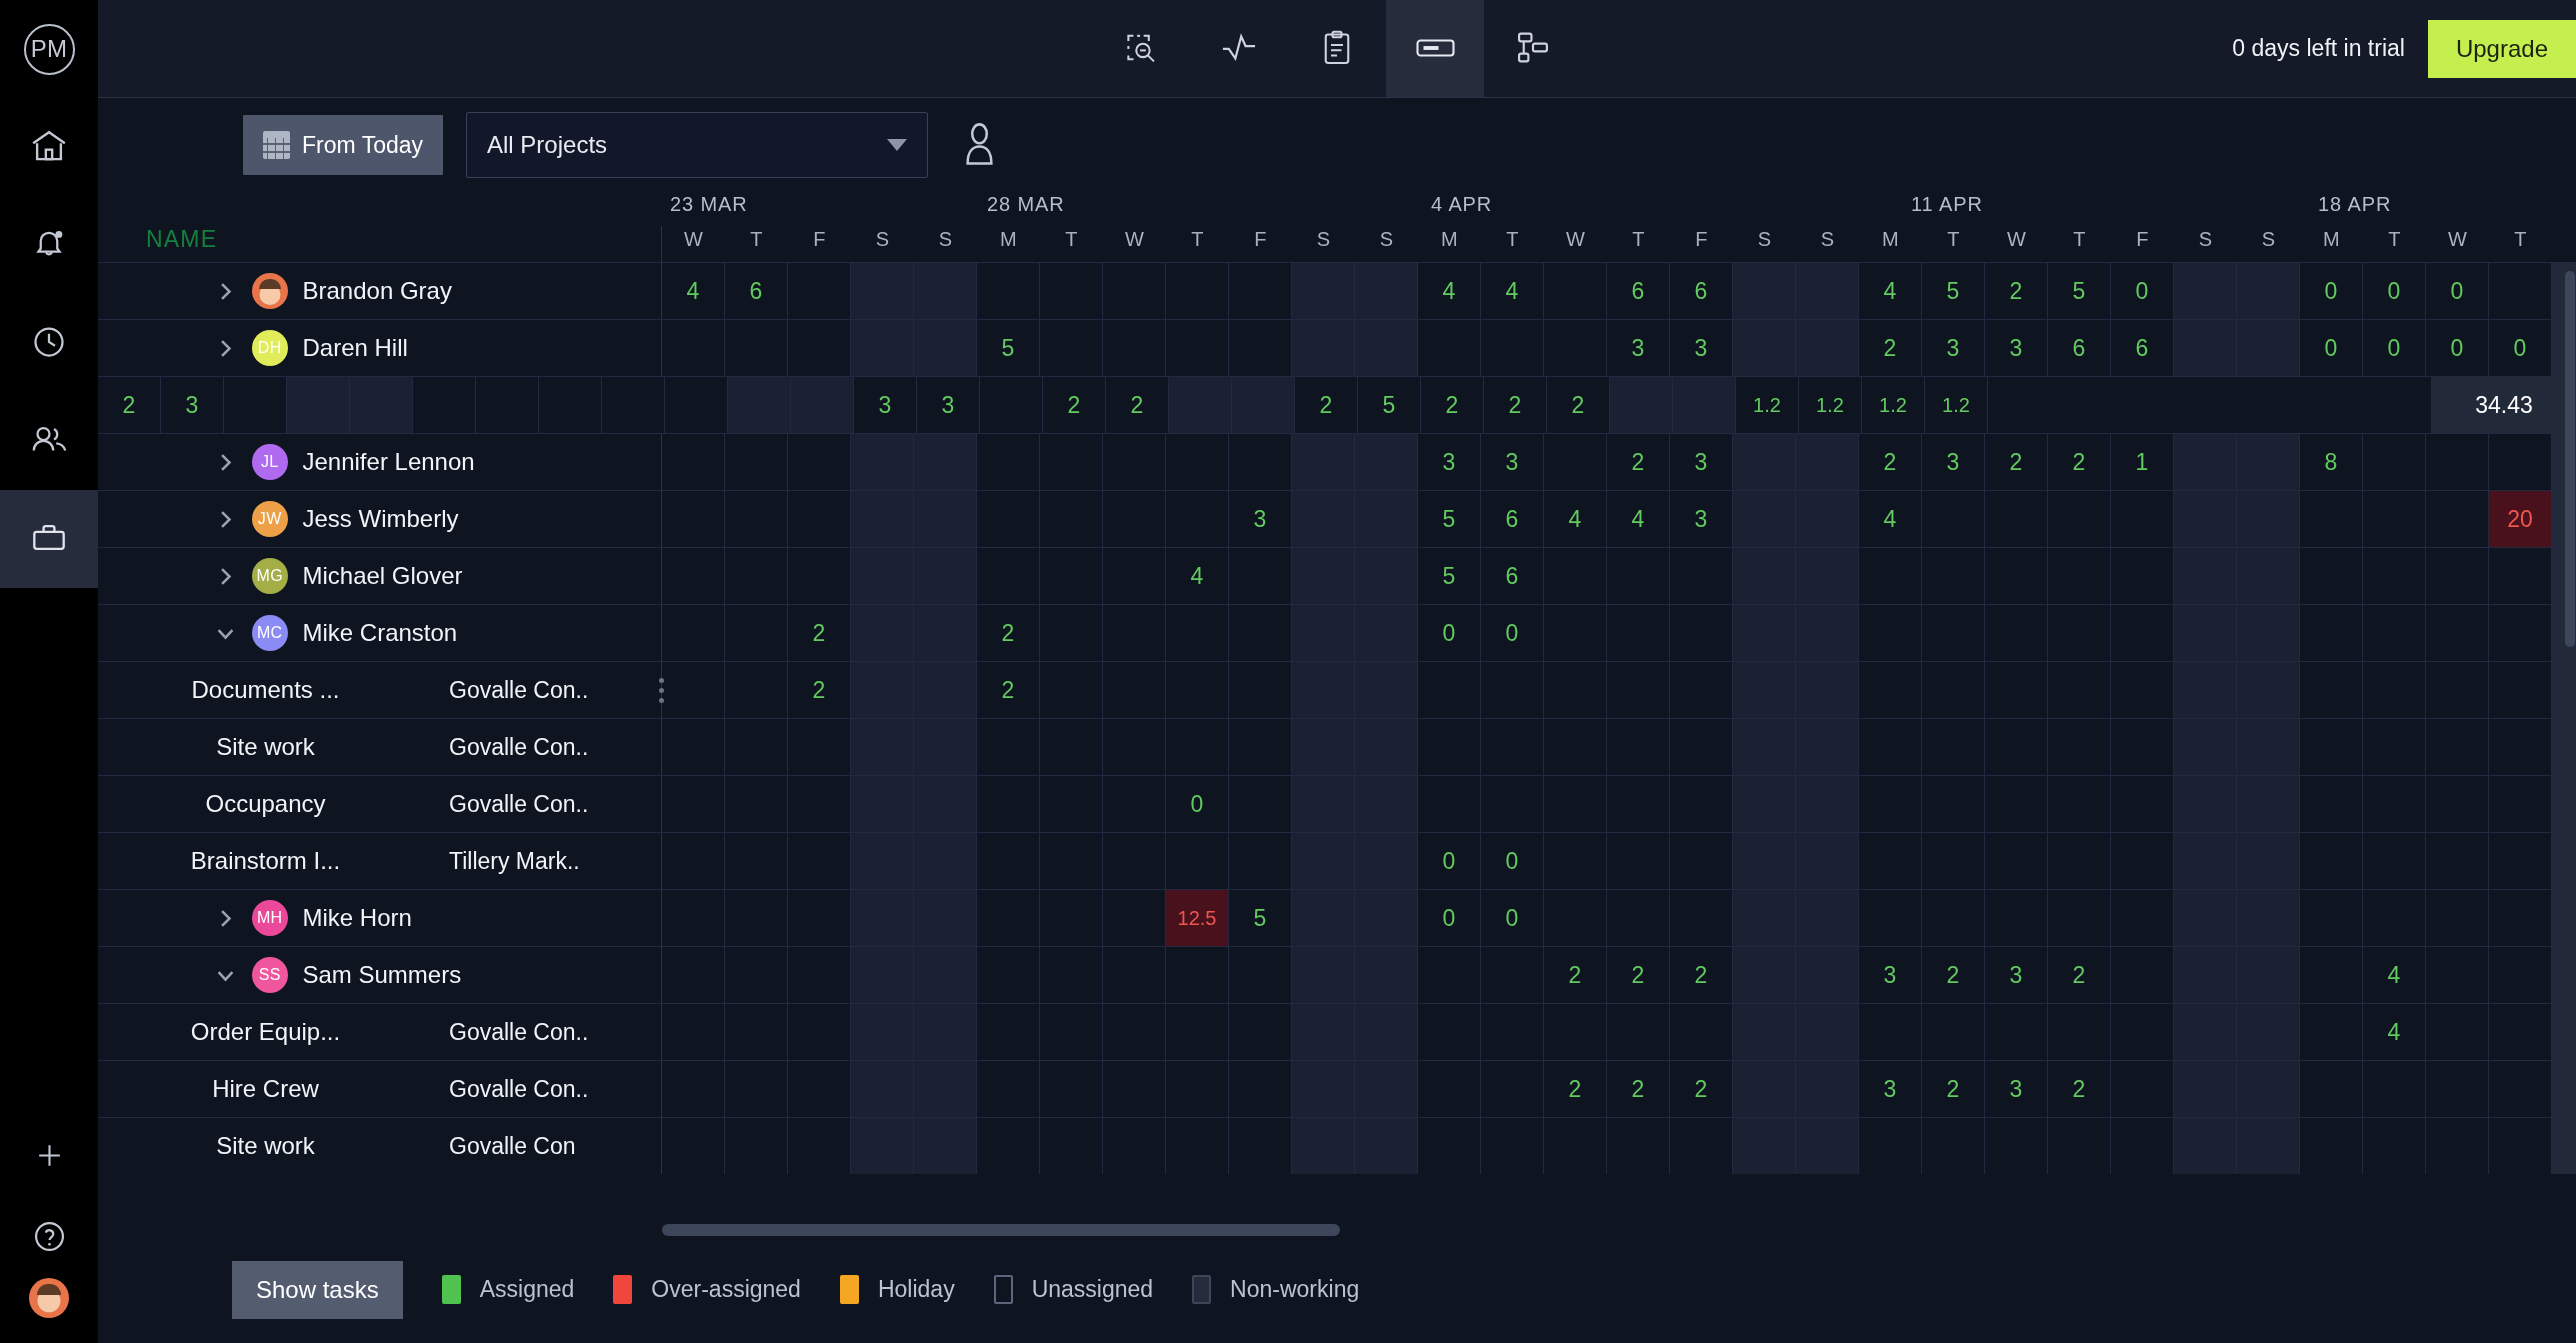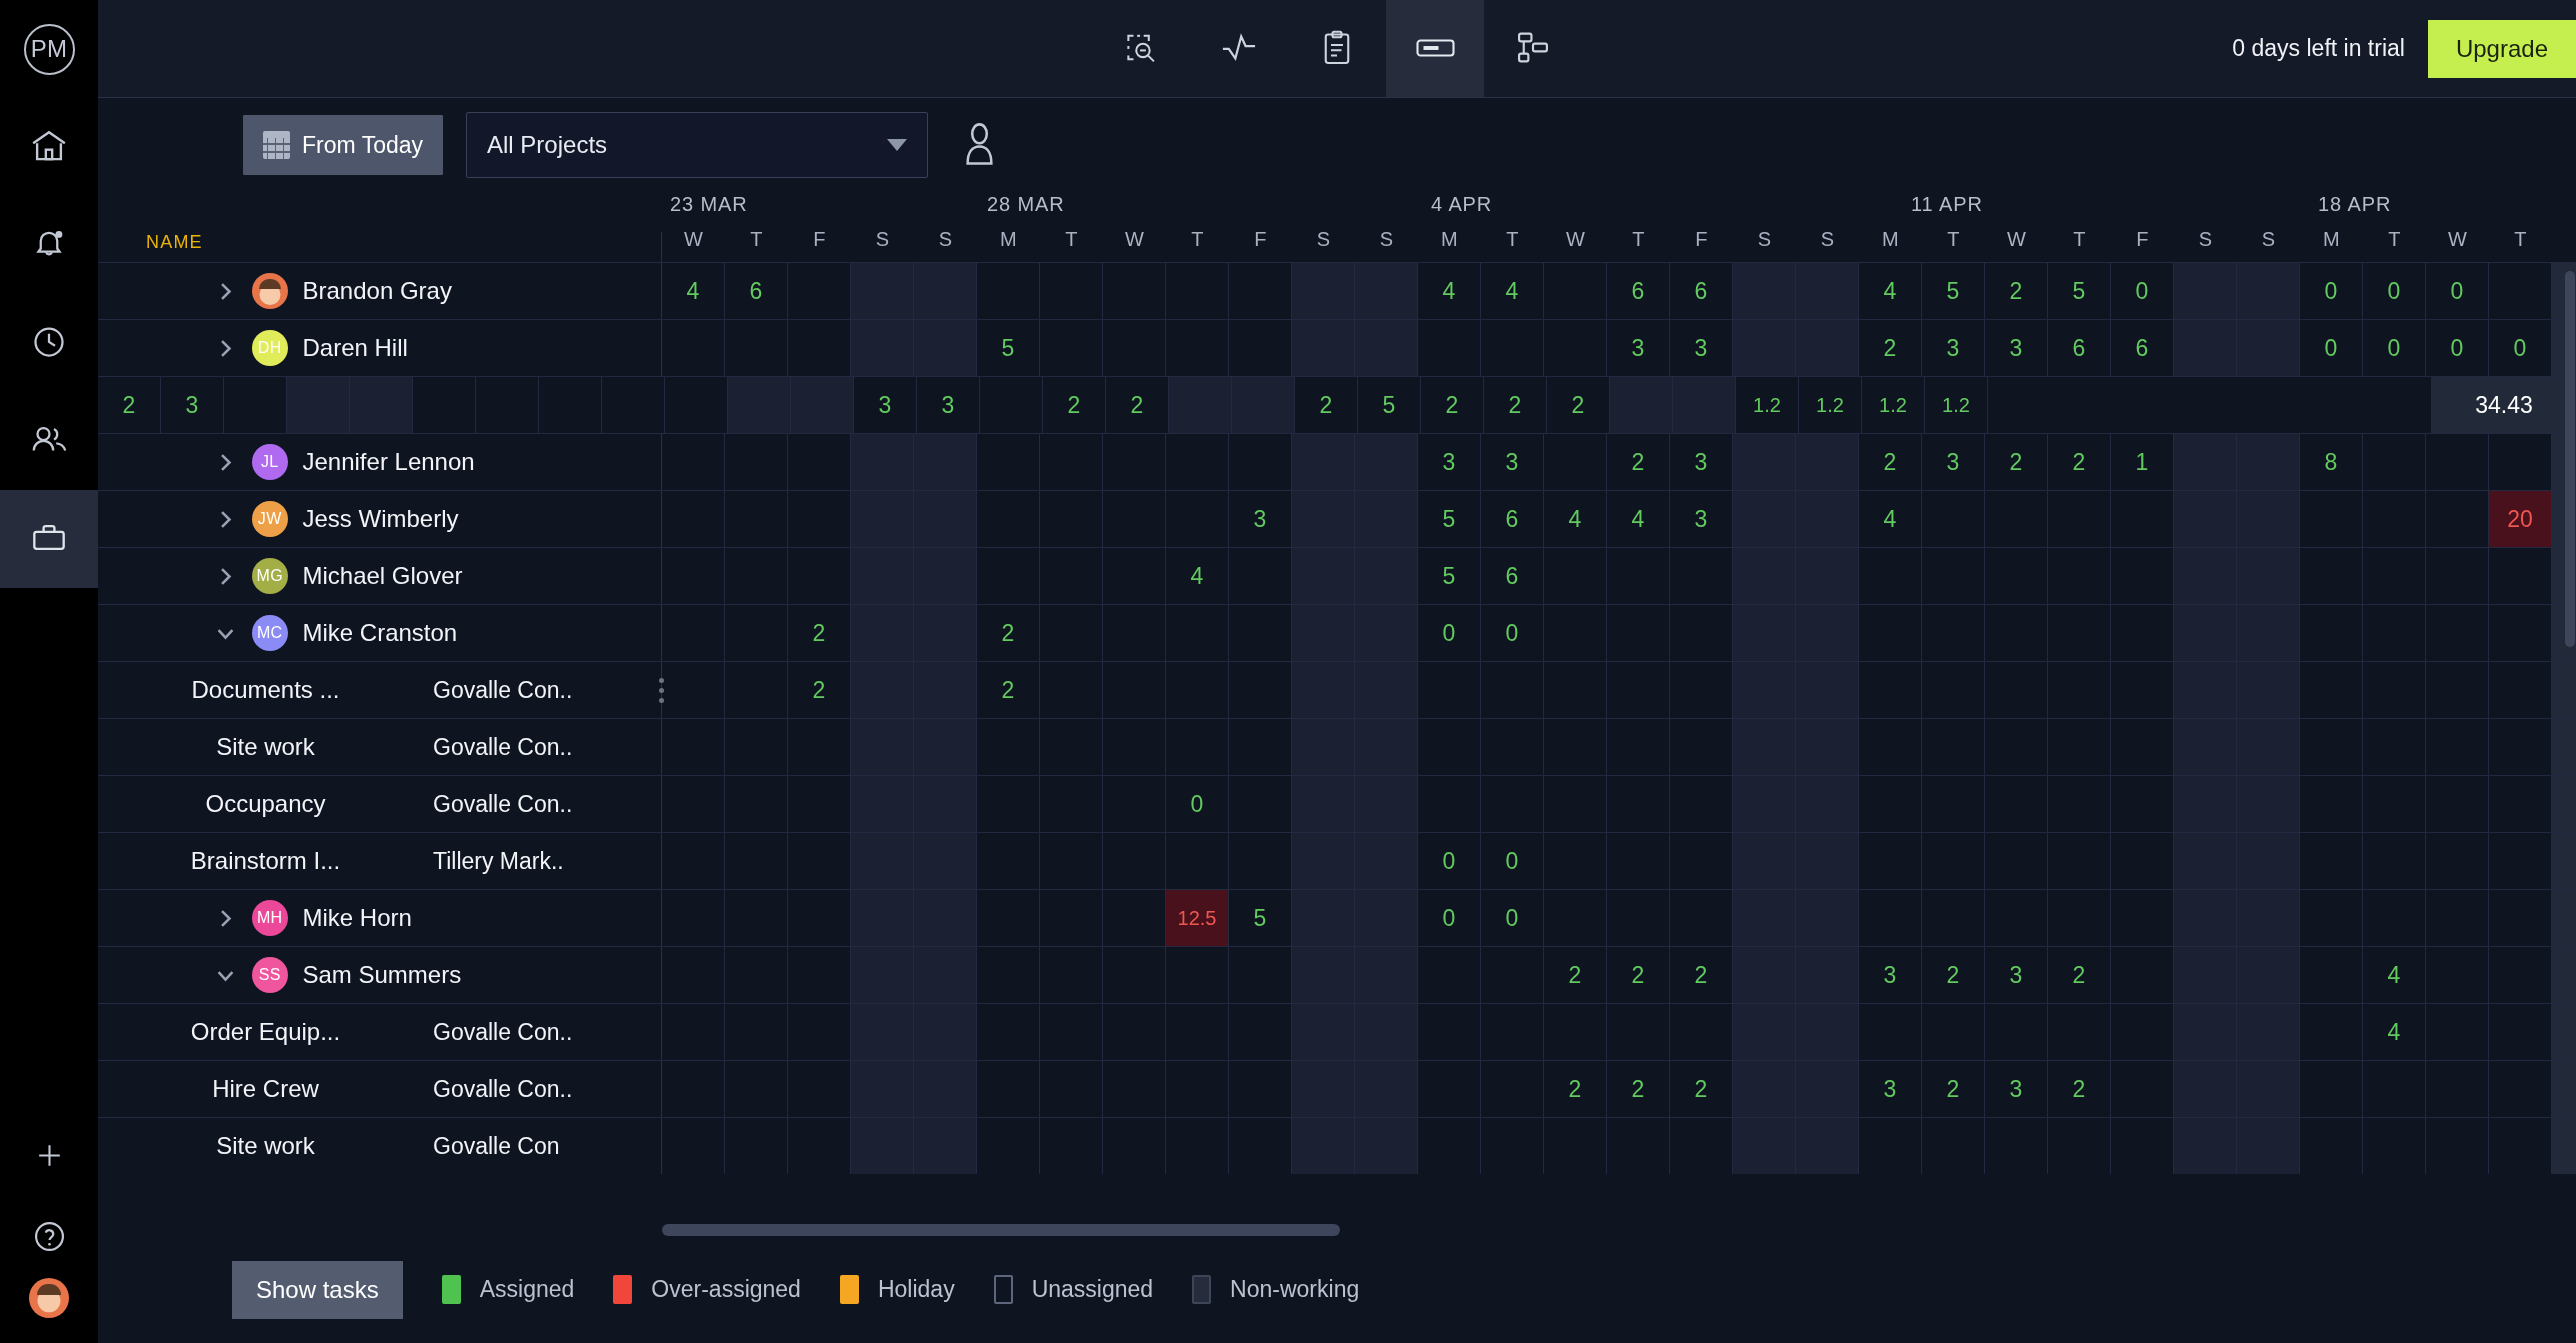--- a/index.html
+++ b/index.html
@@ -119,21 +119,21 @@
   }
   .search-input::placeholder { color:#9aa2b2; }
   .icon-btn { width:64px; height:60px; display:flex; align-items:center; justify-content:center; cursor:pointer; }
 
   
   .table-area { flex:1 1 auto; position:relative; overflow:hidden; background:#0f1421; }
   .thead-row {
     display:flex; height:70px; align-items:flex-end; background:#0f1421;
   }
   .name-col { width:564px; flex:0 0 564px; position:relative; }
-  .name-head { padding:0 0 9.4px 48px; font-size:18px; letter-spacing:1.2px; color:#eab308; }
+  .name-head { padding:0 0 9.4px 48px; font-size:23px; letter-spacing:1.2px; color:#15803d; }
   .days-head { flex:1 1 auto; position:relative; }
   .week-labels { position:relative; height:35px; }
   .week-lab {
     position:absolute; font-size:20px; color:#b7bdca; letter-spacing:0.9px; top:0;
   }
   .dow-row { display:flex; height:34px; }
   .dow {
     flex:0 0 63px; text-align:center; font-size:20px; color:#aab2c2; letter-spacing:0.3px;
   }
   .total-col { width:145px; flex:0 0 145px; text-align:center; font-size:19px; color:#aab2c2; letter-spacing:1.1px; padding-bottom:9.4px; }
@@ -157,21 +157,21 @@
   .av.photo::after{ content:""; position:absolute; left:50%; top:52%; transform:translate(-50%,-38%); width:21px; height:21px; border-radius:50%; background:#f7cba9; }
   .av.photo::before{ content:""; position:absolute; left:50%; top:18%; transform:translateX(-50%); width:22px; height:10px; border-radius:10.7px 10.7px 0 0; background:#5b3b25; z-index:2; }
   .pname { margin-left:14.8px; font-size:24px; color:#f2f4f8; white-space:nowrap; }
 
   
   .subrow .task-name {
     width:335px; text-align:center; padding-right:0; font-size:24px; color:#f2f4f8;
     margin-left:0; white-space:nowrap; overflow:hidden;
   }
   .subrow .proj-name {
-    font-size:23px; color:#f2f4f8; white-space:nowrap;
+    margin-left:16px; font-size:23px; color:#f2f4f8; white-space:nowrap;
     width:168px; overflow:hidden;
   }
 
   .days-cells { flex:1 1 auto; display:flex; }
   .dcell {
     flex:0 0 63px; display:flex; align-items:center; justify-content:center;
     font-size:23px; border-right:0.7px solid #222940; color:#62cb5f;
   }
   .dcell.weekend { background:#1b2132; }
   .dcell.over { background:#48111b; color:#f0564f; }

